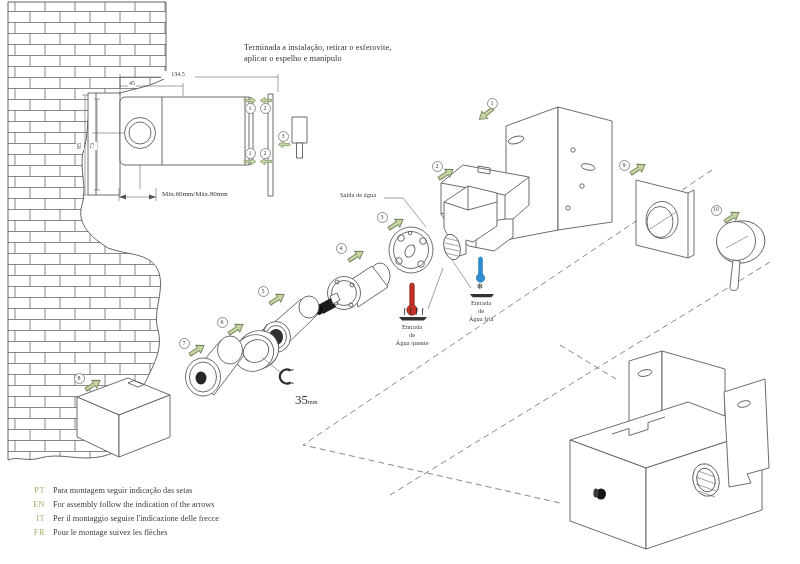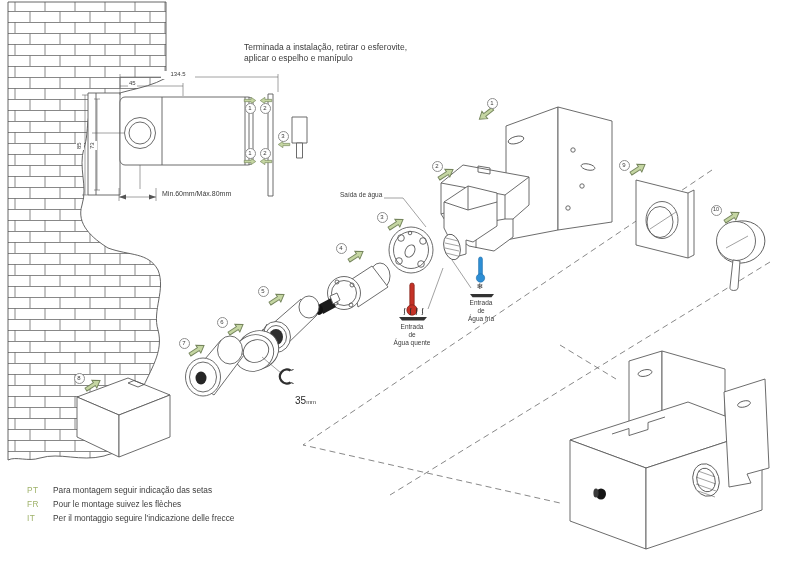--- a/index.html
+++ b/index.html
@@ -1,33 +1,33 @@
 <!DOCTYPE html>
 <html><head>
 <meta charset="utf-8">
 <style>
   html,body{margin:0;padding:0;background:#fff;}
   .canvas{position:relative;width:800px;height:564px;background:#fff;overflow:hidden;
-          font-family:Liberation Sans, sans-serif;color:#3b3b3b;}
+          font-family:Liberation Serif, serif;color:#3b3b3b;}
   svg.art{position:absolute;left:0;top:0;}
   .lbl{position:absolute;white-space:pre-line;line-height:1.25;}
   .note{width:168px;font-size:8.5px;line-height:1.35;}
   .dimlbl{font-size:6px;background:#fff;padding:0 1px;}
   .rot{transform:rotate(-90deg);transform-origin:left top;}
   .depth{font-size:7px;}
   .small7{font-size:6.5px;}
   .ctr{text-align:center;}
-  .wrench-val{font-size:10px;color:#2b2b2b;}
+  .wrench-val{font-size:13px;color:#2b2b2b;}
   .wrench-unit{font-size:6px;}
   .badge{position:absolute;width:11px;height:11px;border:0.9px solid #8e8e8e;border-radius:50%;
          background:#fff;color:#3b3b3b;font-size:6px;display:flex;align-items:center;
          justify-content:center;box-sizing:border-box;line-height:1;}
   .langs{position:absolute;left:27px;top:486px;}
   .lang-row{display:flex;margin-bottom:4.8px;font-size:8.3px;line-height:1.1;}
-  .lang-code{width:18px;color:#9fb26a;letter-spacing:0.5px;}
+  .lang-code{width:18px;color:#9fb26a;letter-spacing:0.5px;text-align:right;}
   .lang-text{color:#3c3c3c;margin-left:8px;}
   .snow{position:absolute;font-size:8px;color:#1c1c1c;line-height:1;}
 </style>
 </head>
 <body>
 
 <div class="canvas">
 
 <svg class="art" width="800" height="564" viewBox="0 0 800 564">
   <defs>
@@ -284,22 +284,26 @@
 <span class="badge" style="left:244.5px;top:147.5px;">1</span>
 <span class="badge" style="left:259.5px;top:147.5px;">2</span>
 <span class="badge" style="left:277.5px;top:130.5px;">3</span>
 
 <div class="langs">
   <div class="lang-row">
     <span class="lang-code">PT</span>
     <span class="lang-text">Para montagem seguir indicação das setas</span>
   </div>
   <div class="lang-row">
-    <span class="lang-code">FR</span>
-    <span class="lang-text">Pour le montage suivez les flèches</span>
+    <span class="lang-code">EN</span>
+    <span class="lang-text">For assembly follow the indication of the arrows</span>
   </div>
   <div class="lang-row">
     <span class="lang-code">IT</span>
     <span class="lang-text">Per il montaggio seguire l'indicazione delle frecce</span>
   </div>
+  <div class="lang-row">
+    <span class="lang-code">FR</span>
+    <span class="lang-text">Pour le montage suivez les flèches</span>
+  </div>
 </div>
 
 </div>
 
 </body></html>

